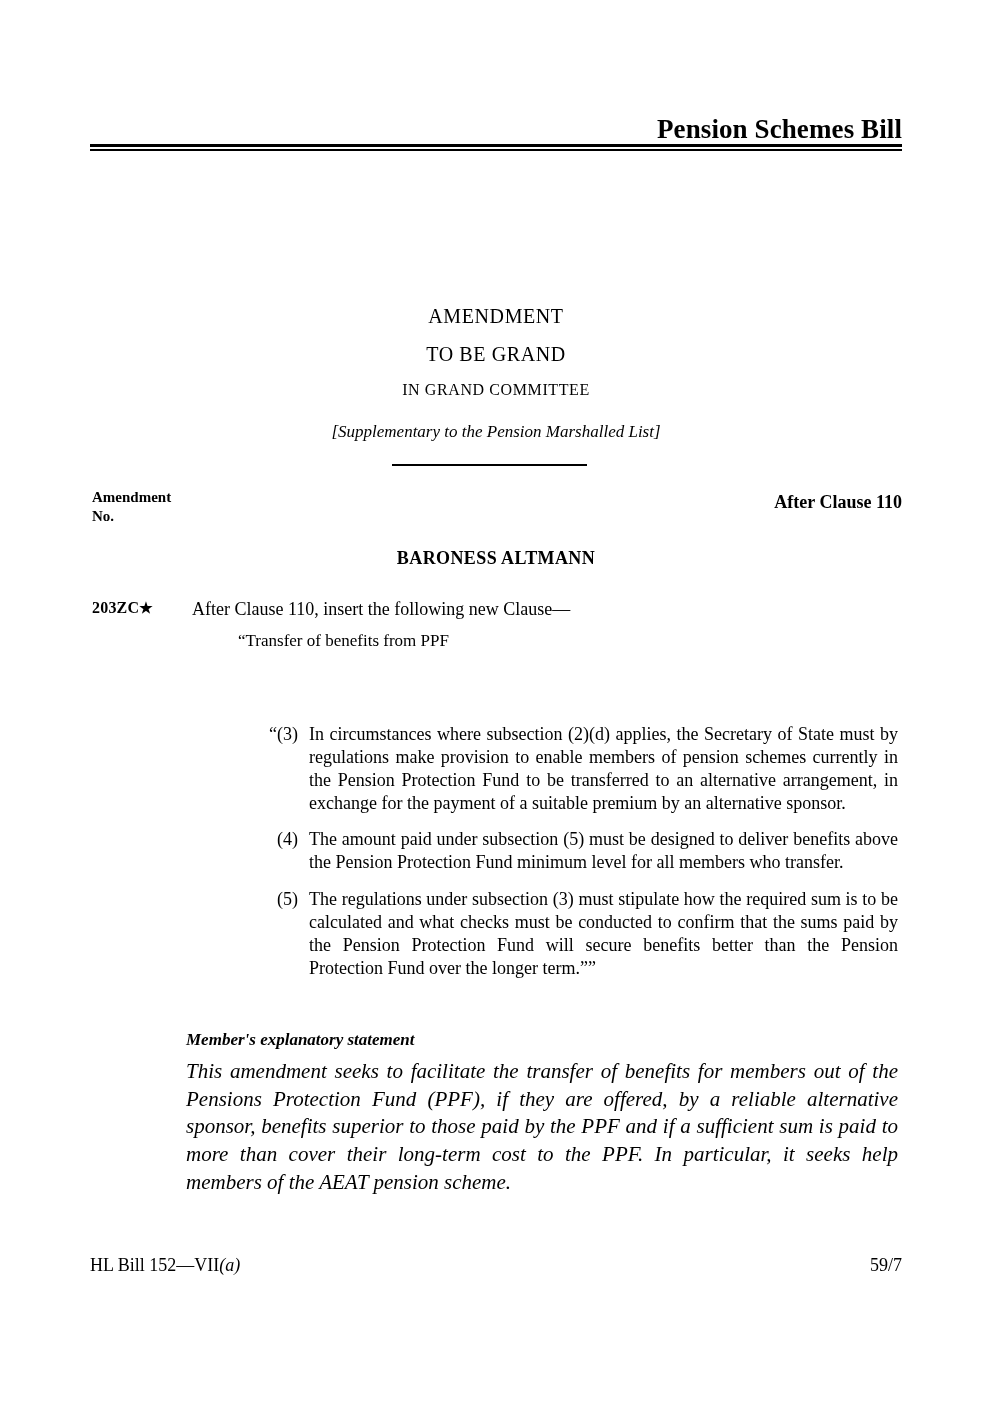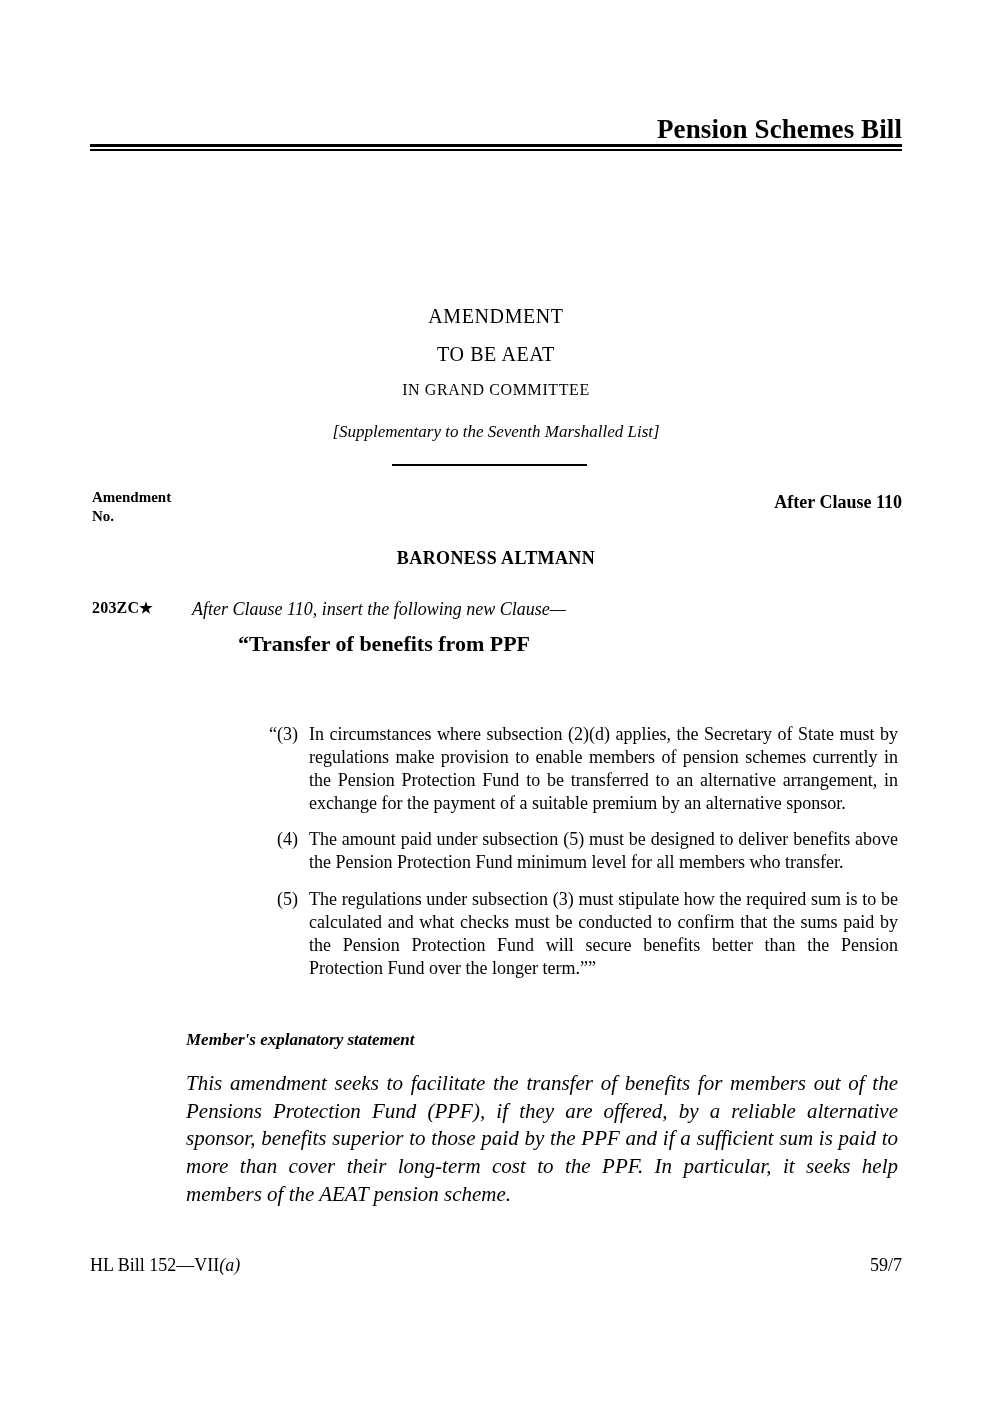--- a/index.html
+++ b/index.html
@@ -121,29 +121,28 @@
     white-space: nowrap;
   }
   .amd-star { font-size: 15px; }
 
   .amd-lead {
     position: absolute;
     left: 192px;
     top: 599px;
     width: 700px;
     font-size: 18px;
-    font-style: italic;
   }
 
   .clause-heading {
     position: absolute;
     left: 238px;
     top: 631px;
-    font-size: 22px;
-    font-weight: bold;
+    font-size: 17px;
+    font-weight: normal;
   }
 
   .intro-para {
     position: absolute;
     left: 246px;
     top: 667px;
     width: 652px;
     font-size: 18px;
     line-height: 1.27;
     text-align: justify;
@@ -183,21 +182,21 @@
   .explan {
     position: absolute;
     left: 186px;
     top: 1030px;
     width: 712px;
   }
   .explan-title {
     font-size: 17px;
     font-weight: bold;
     font-style: italic;
-    margin-bottom: 20px;
+    margin-bottom: 8px;
   }
   .explan-body {
     font-size: 21px;
     font-style: italic;
     line-height: 1.32;
     text-align: justify;
     text-justify: inter-word;
   }
 
   
@@ -227,23 +226,23 @@
 <div class="page">
 
   <div class="doc-title">Pension Schemes Bill</div>
 
   <div class="rule-double">
     <div class="thick"></div>
     <div class="thin"></div>
   </div>
 
   <div class="center-block hdg-amendment">AMENDMENT</div>
-  <div class="center-block hdg-tobemoved">TO BE AEAT</div>
+  <div class="center-block hdg-tobemoved">TO BE GRAND</div>
   <div class="center-block hdg-grand">IN GRAND COMMITTEE</div>
-  <div class="center-block hdg-supp">[Supplementary to the Seventh Marshalled List]</div>
+  <div class="center-block hdg-supp">[Supplementary to the Pension Marshalled List]</div>
 
   <div class="short-rule"></div>
 
   <div class="amendment-no">
     <div>Amendment</div>
     <div>No.</div>
   </div>
 
   <div class="after-clause-head">After Clause 110</div>
 

